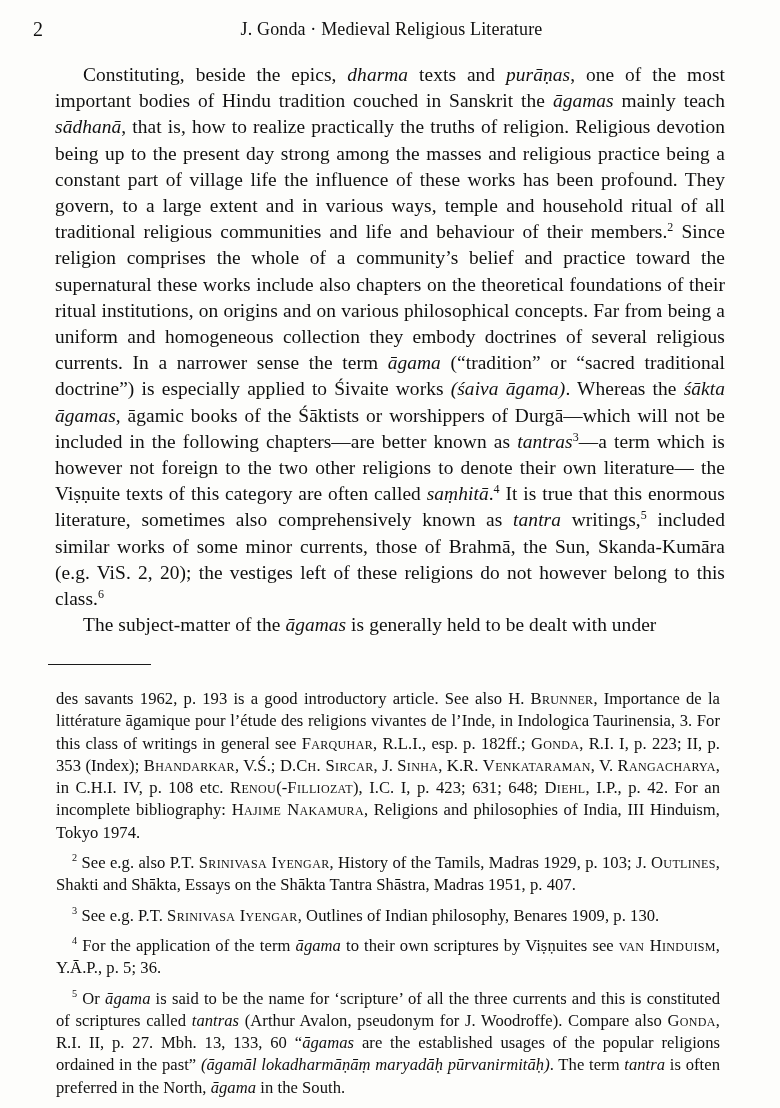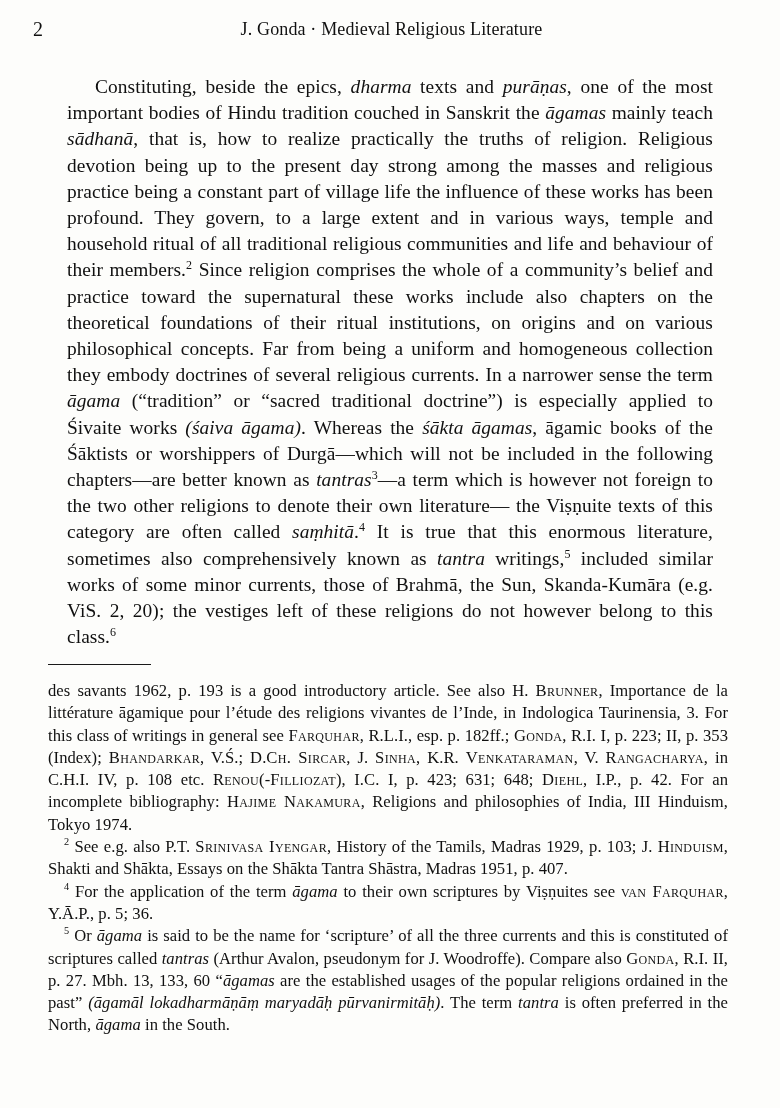--- a/index.html
+++ b/index.html
@@ -51,21 +51,21 @@
     top: 62px;
     width: 670px;
     font-size: 19.4px;
     line-height: 26.2px;
     text-align: justify;
     text-justify: inter-word;
     hyphens: none;
     letter-spacing: 0.08px;
   }
   .body-col p {
-    margin: 12px;
+    margin: 0;
     text-indent: 28px;
   }
 
   i, .it { font-style: italic; }
 
   sup {
     font-size: 0.62em;
     vertical-align: super;
     line-height: 0;
   }
@@ -83,21 +83,21 @@
     left: 48px;
     top: 680px;
     width: 680px;
     font-size: 16.6px;
     line-height: 22.3px;
     text-align: justify;
     text-justify: inter-word;
     letter-spacing: 0.05px;
   }
   .notes p {
-    margin: 0;
+    margin: 8px;
     text-indent: 0;
   }
   .notes p.fn { text-indent: 16px; }
 
   .sc {
     font-variant: small-caps;
     letter-spacing: 0.35px;
   }
 </style>
 </head>
@@ -105,24 +105,26 @@
 
 <div class="page">
 
   <div class="running-head">
     <span class="folio">2</span>
     <span class="head-title">J. Gonda · Medieval Religious Literature</span>
   </div>
 
   <div class="body-col">
     <p>Constituting, beside the epics, <i>dharma</i> texts and <i>purāṇas</i>, one of the most important bodies of Hindu tradition couched in Sanskrit the <i>āgamas</i> mainly teach <i>sādhanā</i>, that is, how to realize practically the truths of religion. Religious devotion being up to the present day strong among the masses and religious practice being a constant part of village life the influence of these works has been profound. They govern, to a large extent and in various ways, temple and household ritual of all traditional religious communities and life and behaviour of their members.<sup>2</sup> Since religion comprises the whole of a community’s belief and practice toward the supernatural these works include also chapters on the theoretical foundations of their ritual institutions, on origins and on various philosophical concepts. Far from being a uniform and homogeneous collection they embody doctrines of several religious currents. In a narrower sense the term <i>āgama</i> (“tradition” or “sacred traditional doctrine”) is especially applied to Śivaite works <i>(śaiva āgama)</i>. Whereas the <i>śākta āgamas</i>, āgamic books of the Śāktists or worshippers of Durgā—which will not be included in the following chapters—are better known as <i>tantras</i><sup>3</sup>—a term which is however not foreign to the two other religions to denote their own literature— the Viṣṇuite texts of this category are often called <i>saṃhitā</i>.<sup>4</sup> It is true that this enormous literature, sometimes also comprehensively known as <i>tantra</i> writings,<sup>5</sup> included similar works of some minor currents, those of Brahmā, the Sun, Skanda-Kumāra (e.g. ViS. 2, 20); the vestiges left of these religions do not however belong to this class.<sup>6</sup></p>
+    <p>The subject-matter of the <i>āgamas</i> is generally held to be dealt with under</p>
   </div>
 
   <div class="fn-rule"></div>
 
   <div class="notes">
     <p class="no-indent">des savants 1962, p. 193 is a good introductory article. See also H. <span class="sc">Brunner</span>, Importance de la littérature āgamique pour l’étude des religions vivantes de l’Inde, in Indologica Taurinensia, 3. For this class of writings in general see <span class="sc">Farquhar</span>, R.L.I., esp. p. 182ff.; <span class="sc">Gonda</span>, R.I. I, p. 223; II, p. 353 (Index); <span class="sc">Bhandarkar</span>, V.Ś.; D.<span class="sc">Ch.</span> <span class="sc">Sircar</span>, J. <span class="sc">Sinha</span>, K.R. <span class="sc">Venkataraman</span>, V. <span class="sc">Rangacharya</span>, in C.H.I. IV, p. 108 etc. <span class="sc">Renou</span>(-<span class="sc">Filliozat</span>), I.C. I, p. 423; 631; 648; <span class="sc">Diehl</span>, I.P., p. 42. For an incomplete bibliography: <span class="sc">Hajime Nakamura</span>, Religions and philosophies of India, III Hinduism, Tokyo 1974.</p>
-    <p class="fn"><sup>2</sup> See e.g. also P.T. <span class="sc">Srinivasa Iyengar</span>, History of the Tamils, Madras 1929, p. 103; J. <span class="sc">Hinduism</span>, Shakti and Shākta, Essays on the Shākta Tantra Shāstra, Madras 1951, p. 407.</p>
-    <p class="fn"><sup>4</sup> For the application of the term <i>āgama</i> to their own scriptures by Viṣṇuites see <span class="sc">van Farquhar</span>, Y.Ā.P., p. 5; 36.</p>
+    <p class="fn"><sup>2</sup> See e.g. also P.T. <span class="sc">Srinivasa Iyengar</span>, History of the Tamils, Madras 1929, p. 103; J. <span class="sc">Outlines</span>, Shakti and Shākta, Essays on the Shākta Tantra Shāstra, Madras 1951, p. 407.</p>
+    <p class="fn"><sup>3</sup> See e.g. P.T. <span class="sc">Srinivasa Iyengar</span>, Outlines of Indian philosophy, Benares 1909, p. 130.</p>
+    <p class="fn"><sup>4</sup> For the application of the term <i>āgama</i> to their own scriptures by Viṣṇuites see <span class="sc">van Hinduism</span>, Y.Ā.P., p. 5; 36.</p>
     <p class="fn"><sup>5</sup> Or <i>āgama</i> is said to be the name for ‘scripture’ of all the three currents and this is constituted of scriptures called <i>tantras</i> (Arthur Avalon, pseudonym for J. Woodroffe). Compare also <span class="sc">Gonda</span>, R.I. II, p. 27. Mbh. 13, 133, 60 “<i>āgamas</i> are the established usages of the popular religions ordained in the past” <i>(āgamāl lokadharmāṇāṃ maryadāḥ pūrvanirmitāḥ)</i>. The term <i>tantra</i> is often preferred in the North, <i>āgama</i> in the South.</p>
   </div>
 
 </div>
 
 </body></html>

